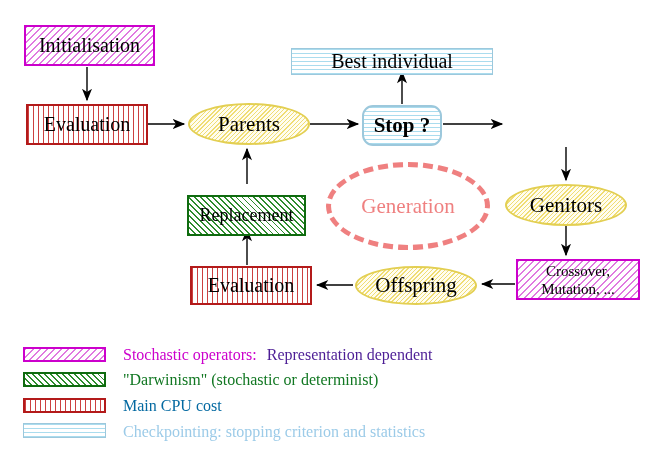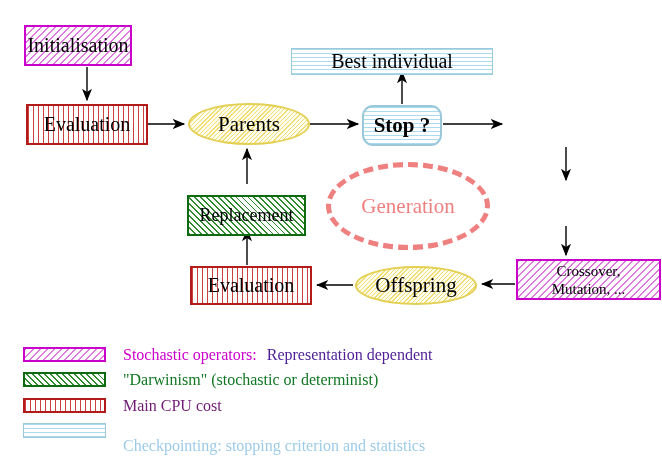--- a/index.html
+++ b/index.html
@@ -61,21 +61,21 @@
   .legend-text {
     position: absolute;
     left: 123px;
     font-size: 16px;
     white-space: nowrap;
     line-height: 17px;
   }
   .lg-magenta { color: #cc00cc; }
   .lg-yellow  { color: #4c1d95; margin-left: 10px; }
   .lg-green   { color: #117722; }
-  .lg-red     { color: #701a75; }
+  .lg-red     { color: #0369a1; }
   .lg-cyan    { color: #9ccbe8; }
   .two-line { font-size: 15px; line-height: 18px; }
 </style>
 </head>
 <body>
 
 <div id="canvas">
 
   <svg class="arrows" width="662" height="471">
     <defs>
@@ -89,43 +89,46 @@
     <line x1="402" y1="104" x2="402" y2="72" stroke="#000" stroke-width="1.4" marker-end="url(#ah)"></line>
     <line x1="443" y1="124" x2="502" y2="124" stroke="#000" stroke-width="1.4" marker-end="url(#ah)"></line>
     <line x1="566" y1="147" x2="566" y2="180" stroke="#000" stroke-width="1.4" marker-end="url(#ah)"></line>
     <line x1="566" y1="226" x2="566" y2="255" stroke="#000" stroke-width="1.4" marker-end="url(#ah)"></line>
     <line x1="515" y1="284" x2="482" y2="284" stroke="#000" stroke-width="1.4" marker-end="url(#ah)"></line>
     <line x1="353" y1="285" x2="317" y2="285" stroke="#000" stroke-width="1.4" marker-end="url(#ah)"></line>
     <line x1="247" y1="265" x2="247" y2="230" stroke="#000" stroke-width="1.4" marker-end="url(#ah)"></line>
     <line x1="247" y1="184" x2="247" y2="149" stroke="#000" stroke-width="1.4" marker-end="url(#ah)"></line>
   </svg>
 
-  <div class="node magenta-hatch" style="left:24px; top:25px; width:108px; height:41px;">
+  <div class="node magenta-hatch" style="left:24px; top:25px; width:131px; height:41px;">
     <span>Initialisation</span>
   </div>
 
   <div class="node red-vstripes" style="left:26px; top:104px; width:122px; height:41px;">
     <span>Evaluation</span>
   </div>
 
   <div class="node yellow-hatch ellipse" style="left:188px; top:103px; width:122px; height:42px; font-size:21px;">
     <span>Parents</span>
   </div>
 
   <div class="node cyan-hstripes" style="left:291px; top:48px; width:202px; height:27px; border-width:1.5px;">
     <span>Best individual</span>
   </div>
 
   <div class="node cyan-hstripes rounded" style="left:362px; top:105px; width:80px; height:41px; font-size:21px;">
     <span>Stop ?</span>
   </div>
 
 
+  <div class="node yellow-hatch ellipse" style="left:505px; top:184px; width:122px; height:42px; font-size:21px;">
+    <span>Genitors</span>
+  </div>
 
-  <div class="node magenta-hatch two-line" style="left:516px; top:259px; width:145px; height:41px;">
+  <div class="node magenta-hatch two-line" style="left:516px; top:259px; width:124px; height:41px;">
     <span>
       <span style="display:block">Crossover,</span>
       <span style="display:block">Mutation, ...</span>
     </span>
   </div>
 
   <div class="node yellow-hatch ellipse" style="left:355px; top:266px; width:122px; height:39px; font-size:21px;">
     <span>Offspring</span>
   </div>
 
@@ -147,16 +150,16 @@
       <span class="lg-magenta">Stochastic operators:</span><span class="lg-yellow">Representation dependent</span>
     </div>
 
     <div class="legend-swatch green-hatch" style="left:23px; top:372px;"></div>
     <div class="legend-text lg-green" style="top:371px;">"Darwinism" (stochastic or determinist)</div>
 
     <div class="legend-swatch red-vstripes" style="left:23px; top:398px;"></div>
     <div class="legend-text lg-red" style="top:397px;">Main CPU cost</div>
 
     <div class="legend-swatch cyan-hstripes" style="left:23px; top:423px; border-width:1.5px;"></div>
-    <div class="legend-text lg-cyan" style="top:437px;">Checkpointing: stopping criterion and statistics</div>
+    <div class="legend-text lg-cyan" style="top:423px;">Checkpointing: stopping criterion and statistics</div>
   </div>
 
 </div>
 
 </body></html>

